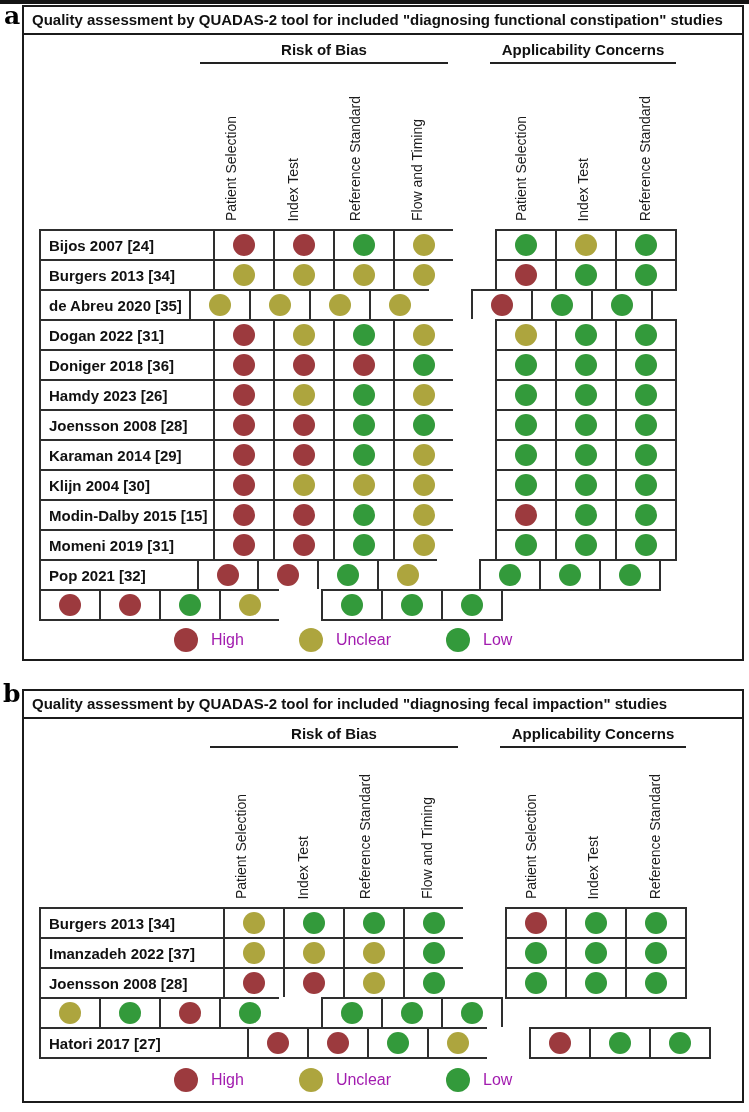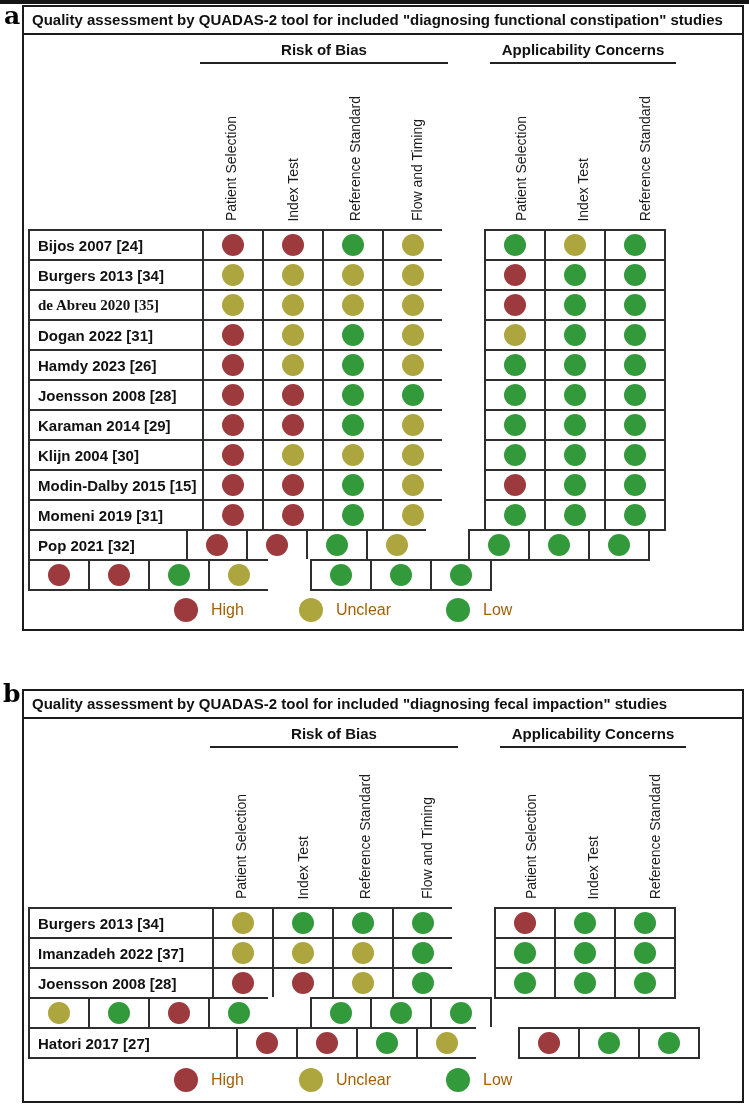--- a/index.html
+++ b/index.html
@@ -22,32 +22,32 @@
   .group-label{position:absolute;top:6px;text-align:center;font-weight:700;font-size:15px;
                border-bottom:2px solid #222;padding-bottom:4px;}
   .rot-label{position:absolute;bottom:8px;width:20px;writing-mode:vertical-rl;
              transform:rotate(180deg);white-space:nowrap;font-size:14px;color:#1c1c1c;
              line-height:20px;}
   .rows{position:relative;}
   .row{display:flex;align-items:stretch;}
   .row + .row{margin-top:-2px;}
   .cell{box-sizing:border-box;border:2px solid #2e2e2e;margin-left:-2px;
         display:flex;align-items:center;justify-content:center;background:#fff;}
-  .row .cell:first-child{margin-left:4px;}
+  .row .cell:first-child{margin-left:15px;}
   .spacer{box-sizing:border-box;border:none;margin-left:-2px;background:#fff;}
   .spacer + .cell{margin-left:0;}
   .label-cell{justify-content:flex-start;padding-left:8px;font-weight:700;font-size:15px;
               white-space:nowrap;overflow:hidden;}
   .dot{width:22px;height:22px;border-radius:50%;}
   .legend{display:flex;align-items:center;padding-left:150px;}
   #panel-a .legend{height:38px;}
   #panel-b .legend{height:42px;}
   .legend-item{display:flex;align-items:center;margin-right:55px;}
   .legend-dot{width:24px;height:24px;border-radius:50%;margin-right:13px;flex:none;}
-  .legend-text{font-size:16px;color:#a16207;}
+  .legend-text{font-size:16px;color:#a21caf;}
 </style>
 </head>
 <body>
 
 <div class="figure">
   <div class="top-edge"></div>
 
   <div class="panel-letter" id="letter-a">a</div>
   <section class="panel-box" id="panel-a">
     <div class="panel-title">Quality assessment by QUADAS-2 tool for included "diagnosing functional constipation" studies</div>
@@ -107,21 +107,21 @@
             <div class="dot" style="background: rgb(156, 58, 62);"></div>
           </div>
           <div class="cell dot-cell" style="width: 62px;">
             <div class="dot" style="background: rgb(51, 154, 59);"></div>
           </div>
           <div class="cell dot-cell" style="width: 62px;">
             <div class="dot" style="background: rgb(51, 154, 59);"></div>
           </div>
         </div>
         <div class="row" style="height: 32px;">
-          <div class="cell label-cell" style="width: 176px; font-family: Liberation Serif, serif;">de Abreu 2020 [35]</div>
+          <div class="cell label-cell" style="width: 152px;">de Abreu 2020 [35]</div>
           <div class="cell dot-cell" style="width: 62px;">
             <div class="dot" style="background: rgb(173, 165, 62);"></div>
           </div>
           <div class="cell dot-cell" style="width: 62px;">
             <div class="dot" style="background: rgb(173, 165, 62);"></div>
           </div>
           <div class="cell dot-cell" style="width: 62px;">
             <div class="dot" style="background: rgb(173, 165, 62);"></div>
           </div>
           <div class="cell dot-cell" style="width: 62px;">
@@ -148,20 +148,45 @@
           </div>
           <div class="cell dot-cell" style="width: 62px;">
             <div class="dot" style="background: rgb(51, 154, 59);"></div>
           </div>
           <div class="cell dot-cell" style="width: 62px;">
             <div class="dot" style="background: rgb(173, 165, 62);"></div>
           </div>
           <div class="spacer" style="width: 42px;"></div>
           <div class="cell dot-cell" style="width: 62px;">
             <div class="dot" style="background: rgb(173, 165, 62);"></div>
+          </div>
+          <div class="cell dot-cell" style="width: 62px;">
+            <div class="dot" style="background: rgb(51, 154, 59);"></div>
+          </div>
+          <div class="cell dot-cell" style="width: 62px;">
+            <div class="dot" style="background: rgb(51, 154, 59);"></div>
+          </div>
+        </div>
+        <div class="row" style="height: 32px;">
+          <div class="cell label-cell" style="width: 176px;">Doniger 2018 [36]</div>
+          <div class="cell dot-cell" style="width: 62px;">
+            <div class="dot" style="background: rgb(156, 58, 62);"></div>
+          </div>
+          <div class="cell dot-cell" style="width: 62px;">
+            <div class="dot" style="background: rgb(156, 58, 62);"></div>
+          </div>
+          <div class="cell dot-cell" style="width: 62px;">
+            <div class="dot" style="background: rgb(156, 58, 62);"></div>
+          </div>
+          <div class="cell dot-cell" style="width: 62px;">
+            <div class="dot" style="background: rgb(51, 154, 59);"></div>
+          </div>
+          <div class="spacer" style="width: 42px;"></div>
+          <div class="cell dot-cell" style="width: 62px;">
+            <div class="dot" style="background: rgb(51, 154, 59);"></div>
           </div>
           <div class="cell dot-cell" style="width: 62px;">
             <div class="dot" style="background: rgb(51, 154, 59);"></div>
           </div>
           <div class="cell dot-cell" style="width: 62px;">
             <div class="dot" style="background: rgb(51, 154, 59);"></div>
           </div>
         </div>
         <div class="row" style="height: 32px;">
           <div class="cell label-cell" style="width: 176px;">Hamdy 2023 [26]</div>

